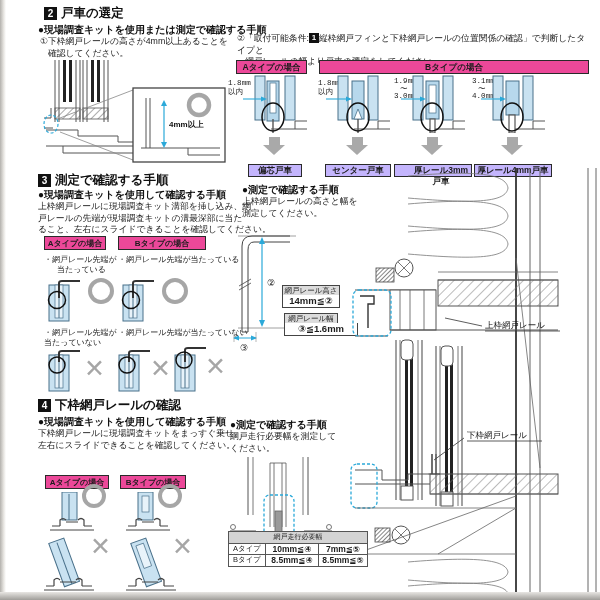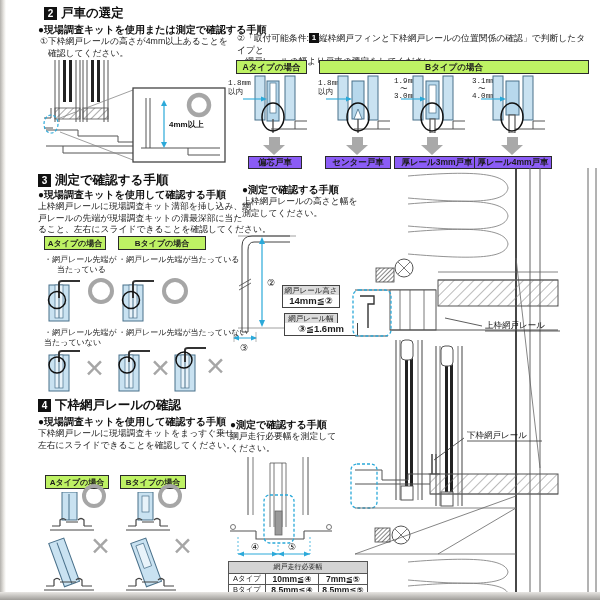--- a/index.html
+++ b/index.html
@@ -7,24 +7,24 @@
         font-family:"Liberation Sans","DejaVu Sans",sans-serif;color:#1c1c1c;}
   .abs{position:absolute;}
   .ttl{font-weight:bold;font-size:12.5px;color:#111;display:flex;align-items:center;gap:4px;}
   .sq{display:inline-block;width:13px;height:13px;background:#111;color:#fff;font-size:10px;
       font-weight:bold;text-align:center;line-height:13px;}
   .sq-s{display:inline-block;width:10px;height:10px;background:#111;color:#fff;font-size:8px;
       font-weight:bold;text-align:center;line-height:10px;vertical-align:1px;}
   .bsub{font-weight:bold;font-size:10px;color:#111;}
   .body-t{font-size:8.8px;line-height:11.6px;color:#222;}
   .dim-t{font-size:7.6px;line-height:9px;color:#222;font-family:Liberation Mono, monospace;}
-  .hdr-box{border:1.5px solid #2a2a2a;background:#bef264;font-weight:bold;text-align:center;
+  .hdr-box{border:1.5px solid #2a2a2a;background:#ec4899;font-weight:bold;text-align:center;
       font-size:8.5px;line-height:13px;height:14px;box-sizing:border-box;}
-  .name-box{border:1.5px solid #2a2a2a;background:#8b5cf6;font-weight:bold;text-align:center;
-      font-size:8.5px;line-height:11px;height:13px;box-sizing:border-box;}
+  .name-box{border:1.5px solid #2a2a2a;background:#c4b5fd;font-weight:bold;text-align:center;
+      font-size:8.5px;line-height:11px;height:13px;box-sizing:border-box;margin-top:8px;}
   .ring{box-sizing:border-box;border:4.5px solid #a6a6a6;border-radius:50%;background:transparent;}
   .ng{color:#a6a6a6;font-weight:bold;font-size:25px;line-height:25px;}
   .darr{position:absolute;width:11px;height:8px;background:#a9a9a9;}
   .darr::after{content:'';position:absolute;top:8px;left:-6px;border-left:11px solid transparent;
       border-right:11px solid transparent;border-top:10px solid #a9a9a9;}
   .mbox-t{border:1px solid #444;background:#dcdcdc;font-size:7.5px;line-height:10px;height:11px;
       text-align:center;box-sizing:border-box;}
   .mbox-v{border:1px solid #444;border-top:none;background:#fff;font-weight:bold;font-size:9.5px;
       line-height:12px;height:13px;text-align:center;box-sizing:border-box;}
   table.spec{border-collapse:collapse;background:#fff;}
@@ -148,21 +148,21 @@
     <rect x="42" y="1" width="10" height="44" fill="#C9E2F1" stroke="#49708a"></rect>
     <rect x="25" y="6" width="13" height="38" fill="#B7D8EC" stroke="#49708a"></rect>
     <rect x="28" y="10" width="7" height="28" fill="#fff" stroke="#49708a" stroke-width="0.7"></rect>
     <path d="M28,54 H64 M52,54 V46 M52,46 H64" fill="none" stroke="#555" stroke-width="1"></path>
     <rect x="29" y="44" width="5" height="14" fill="#fff" stroke="#555" stroke-width="1.2"></rect>
     <ellipse cx="31" cy="42" rx="11" ry="14" fill="none" stroke="#111" stroke-width="1.5"></ellipse>
     <line x1="0" y1="24" x2="23" y2="24" stroke="#2BA9D9" stroke-width="1.1"></line>
     <polygon points="25,24 19,21.5 19,26.5" fill="#2BA9D9"></polygon>
   </svg>
   <div class="darr" style="left:427px;top:137px;"></div>
-  <div class="abs name-box" style="left:394px;top:156px;width:86px;">厚レール3mm戸車</div>
+  <div class="abs name-box" style="left:394px;top:156px;width:78px;padding-left:16px;">厚レール3mm戸車</div>
 
   <div class="abs dim-t" style="left:472px;top:77px;width:30px;">
     <div>3.1mm</div>
     <div style="margin-left:6px;line-height:6px;">〜</div>
     <div>4.0mm</div>
   </div>
   <svg class="abs" style="left:481px;top:75px;" width="64" height="58" viewBox="0 0 64 58">
     <rect x="12" y="1" width="10" height="44" fill="#C9E2F1" stroke="#49708a"></rect>
     <rect x="42" y="1" width="10" height="44" fill="#C9E2F1" stroke="#49708a"></rect>
     <rect x="25" y="6" width="13" height="34" fill="#B7D8EC" stroke="#49708a"></rect>
@@ -440,21 +440,21 @@
     <text x="23" y="95" font-size="9" fill="#111">④</text>
     <text x="60" y="95" font-size="9" fill="#111">⑤</text>
     <line x1="10" y1="99" x2="50" y2="99" stroke="#2BA9D9" stroke-width="1"></line>
     <polygon points="10,99 16,96.5 16,101.5" fill="#2BA9D9"></polygon>
     <polygon points="50,99 44,96.5 44,101.5" fill="#2BA9D9"></polygon>
     <line x1="50" y1="99" x2="82" y2="99" stroke="#2BA9D9" stroke-width="1"></line>
     <polygon points="50,99 56,96.5 56,101.5" fill="#2BA9D9"></polygon>
     <polygon points="82,99 76,96.5 76,101.5" fill="#2BA9D9"></polygon>
   </svg>
 
-  <table class="spec abs" style="left:228px;top:561px;padding-left:34px;">
+  <table class="spec abs" style="left:228px;top:531px;padding-left:34px;">
     <tbody>
         <tr>
       <td class="hd" colspan="3" style="width:136px;">網戸走行必要幅</td>
     </tr>
     <tr>
       <td style="width:36px;">Aタイプ</td>
       <td class="val" style="width:52px;">10mm≦④</td>
       <td class="val" style="width:48px;">7mm≦⑤</td>
     </tr>
     <tr>

